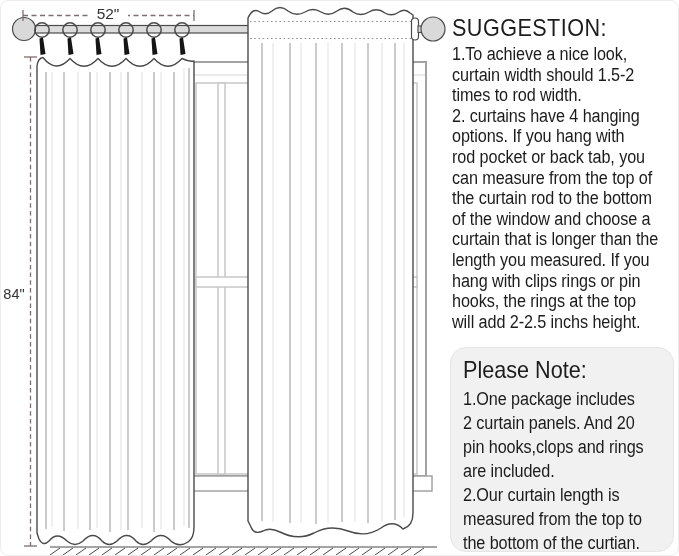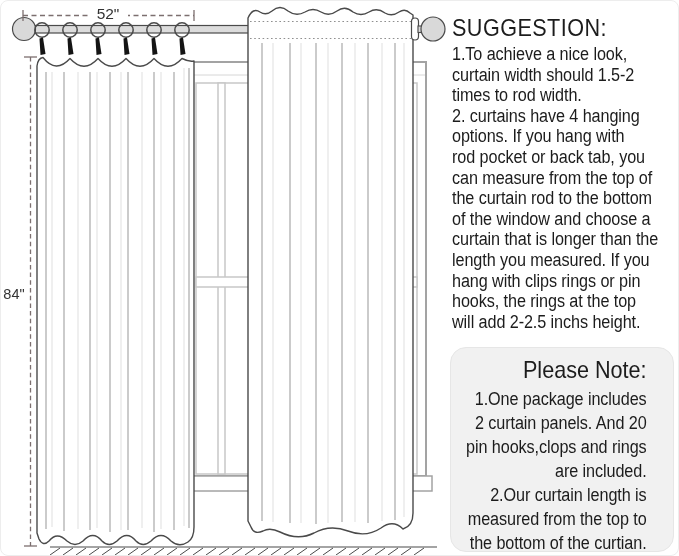--- a/index.html
+++ b/index.html
@@ -21,21 +21,21 @@
     font-size:24px;line-height:27px;letter-spacing:0.5px;font-weight:400;
     white-space:pre;
   }
   .sg-body{
     margin-top:3px;font-size:18px;line-height:20.6px;letter-spacing:-0.1px;
     white-space:pre;
   }
   .notebox{
     position:absolute;left:450px;top:347px;width:224px;height:205px;
     background:#f1f1f1;border:1px solid #e6e6e6;border-radius:16px;
-    box-sizing:border-box;padding:7px 6px 6px 12px;text-align:right;
+    box-sizing:border-box;padding:7px 6px 6px 12px;
   }
   .note-inner{transform:scaleX(0.9);transform-origin:left top;}
   .nt-title{font-size:24px;line-height:30px;white-space:pre;}
   .nt-body{margin-top:2px;font-size:18px;line-height:24px;letter-spacing:-0.1px;white-space:pre;}
 </style>
 </head>
 <body>
 
 <svg width="455" height="556" viewBox="0 0 455 556">
 

